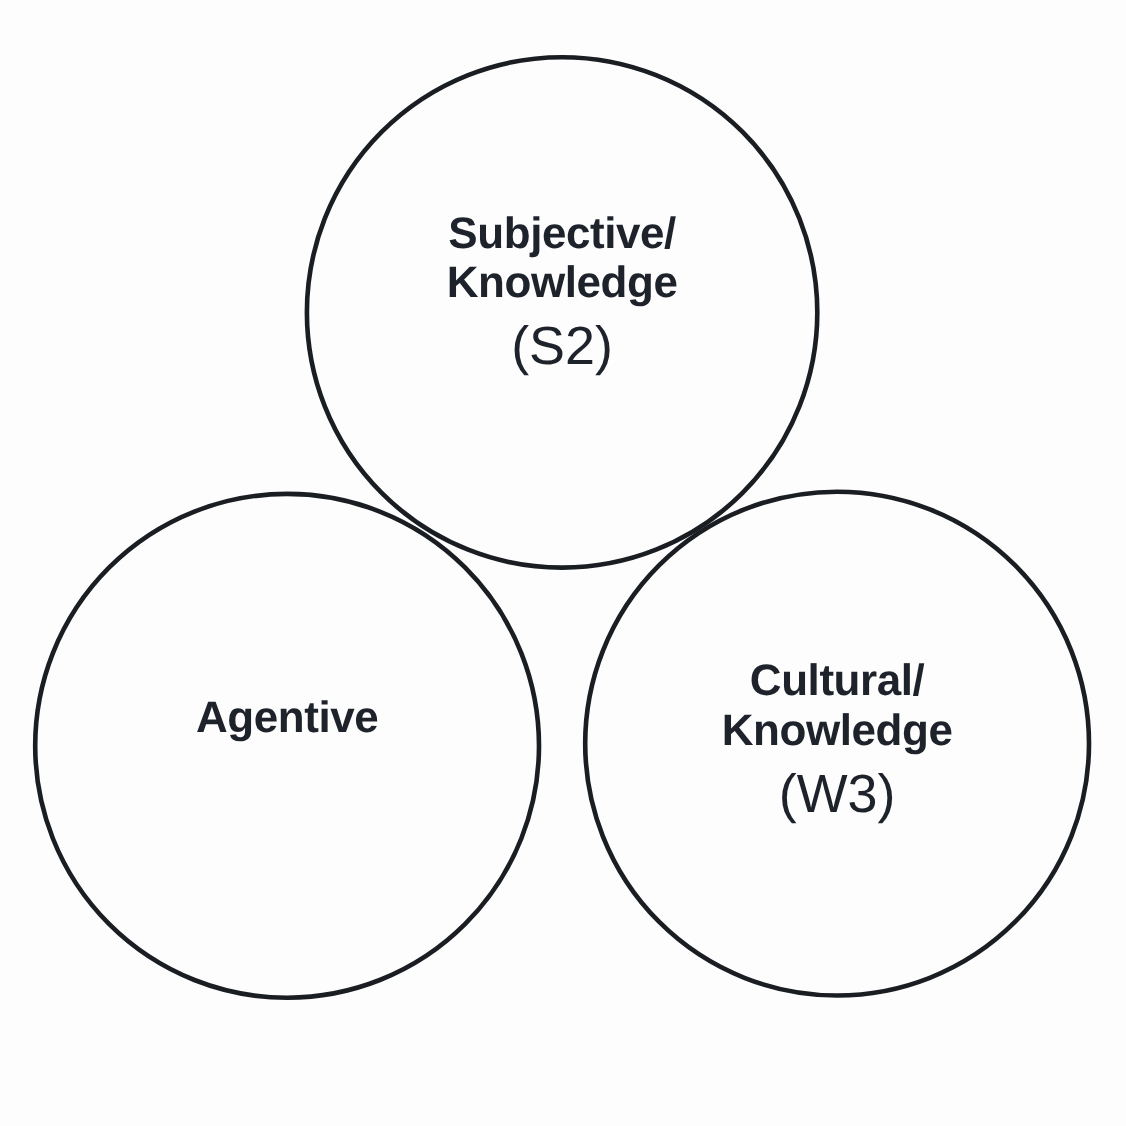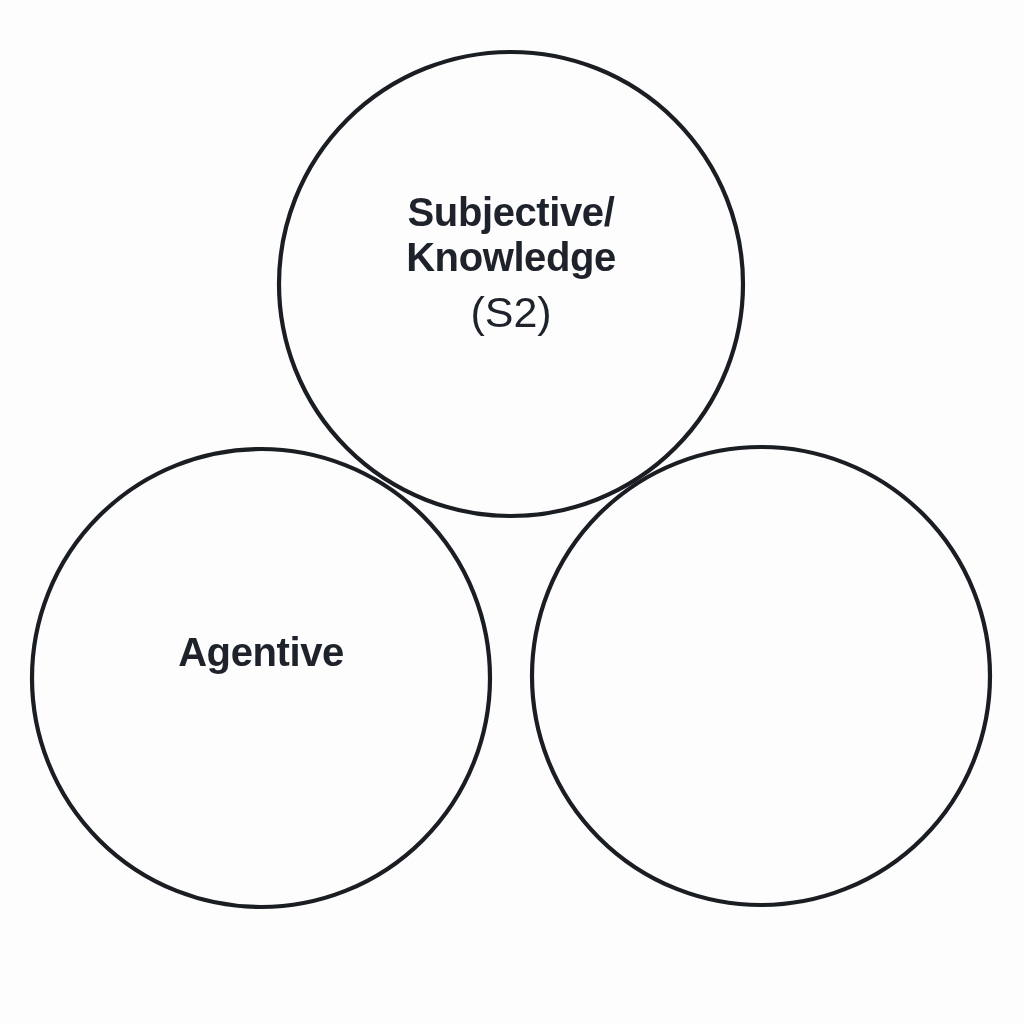--- a/index.html
+++ b/index.html
@@ -37,21 +37,21 @@
     user-select: none;
   }
   .label-main {
     font-weight: 700;
     font-size: 40px;
     letter-spacing: -0.4px;
     white-space: nowrap;
   }
   .label-code {
     font-weight: 400;
-    font-size: 43px;
+    font-size: 49px;
     letter-spacing: 0px;
     margin-top: 8px;
     white-space: nowrap;
   }
 
   
   #label-s2 {
     left: 261px;
     top: 190px;
     width: 500px;
@@ -83,14 +83,19 @@
   <div class="label-block" id="label-s2" style="color: rgb(30, 34, 42);">
     <div class="label-main">Subjective/</div>
     <div class="label-main">Knowledge</div>
     <div class="label-code">(S2)</div>
   </div>
 
   <div class="label-block" id="label-w1" style="color: rgb(30, 34, 42);">
     <div class="label-main">Agentive</div>
   </div>
 
+  <div class="label-block" id="label-w3" style="color: rgb(30, 34, 42);">
+    <div class="label-main">Cultural/</div>
+    <div class="label-main">Knowledge</div>
+    <div class="label-code">(W3)</div>
+  </div>
 
 </div>
 
 </body></html>

